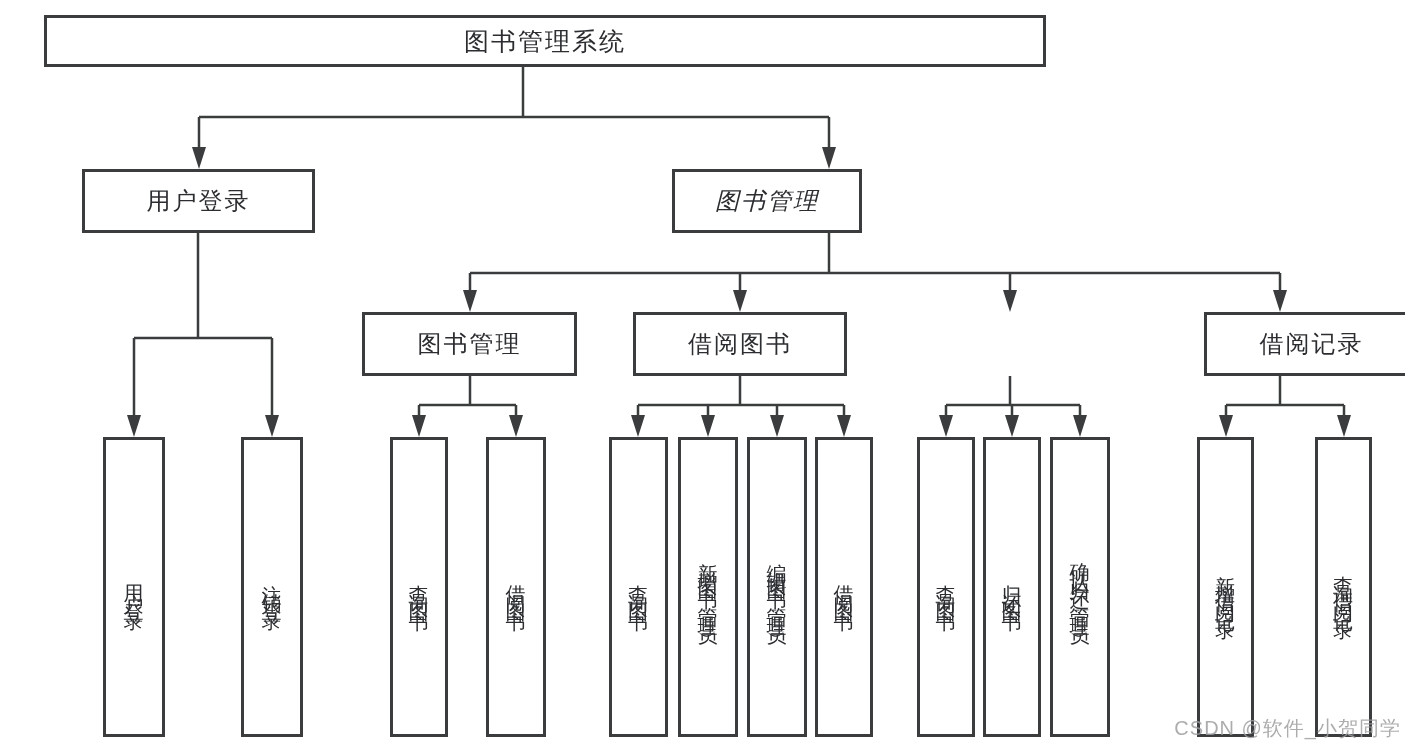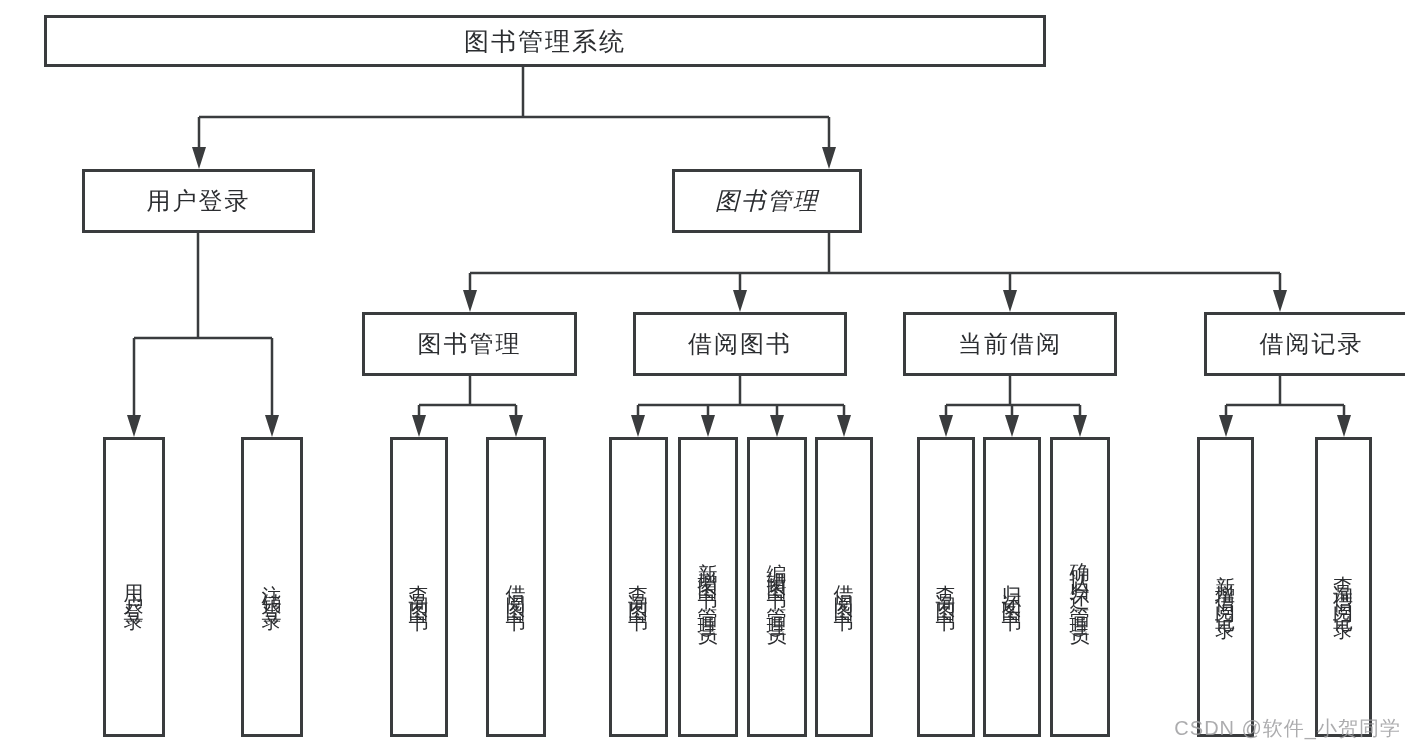--- a/index.html
+++ b/index.html
@@ -81,21 +81,20 @@
          M1226,437l-7,-22h14z M1344,437l-7,-22h14z"></path>
   </svg>
 
   <div class="hbox root" style="left:22px; top:15px; width:1002px; height:52px;margin-left:22px;">图书管理系统</div>
 
   <div class="hbox" style="left:82px; top:169px; width:233px; height:64px;">用户登录</div>
   <div class="hbox" style="left:672px; top:169px; width:190px; height:64px;font-style:italic;">图书管理</div>
 
   <div class="hbox" style="left:362px; top:312px; width:215px; height:64px;">图书管理</div>
   <div class="hbox" style="left:633px; top:312px; width:214px; height:64px;">借阅图书</div>
-  <div class="hbox" style="left:903px; top:312px; width:214px; height:64px;">当前借阅</div>
   <div class="hbox" style="left:1172px; top:312px; width:215px; height:64px;margin-left:32px;">借阅记录</div>
 
   <div class="vbox" style="left:103px; width:62px;">
     <span>用户登录</span>
   </div>
   <div class="vbox" style="left:241px; width:62px;">
     <span>注销登录</span>
   </div>
 
   <div class="vbox" style="left:390px; width:58px;">

